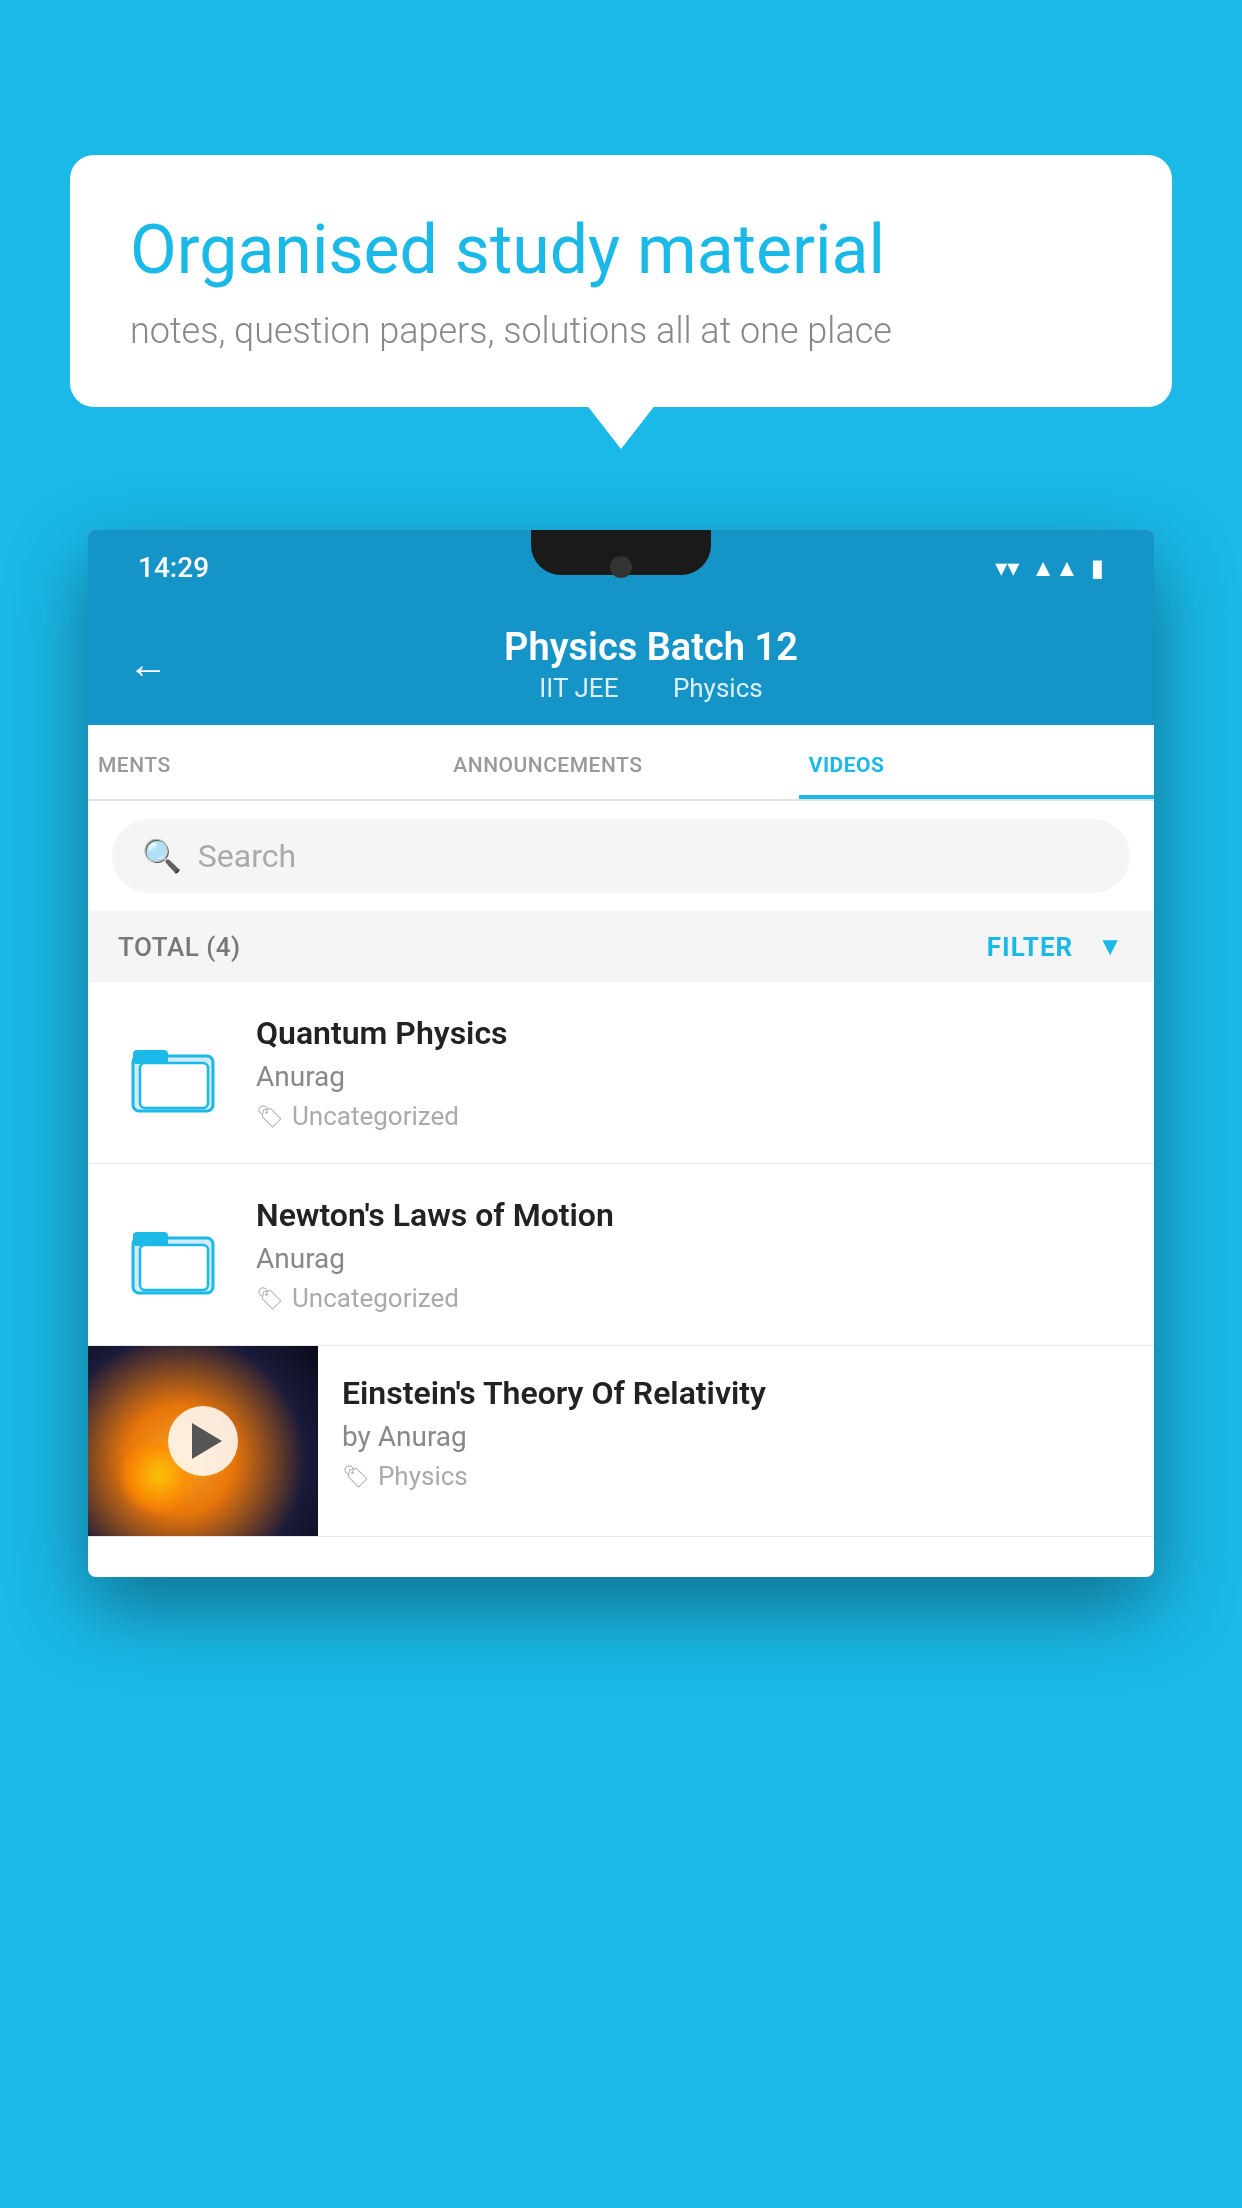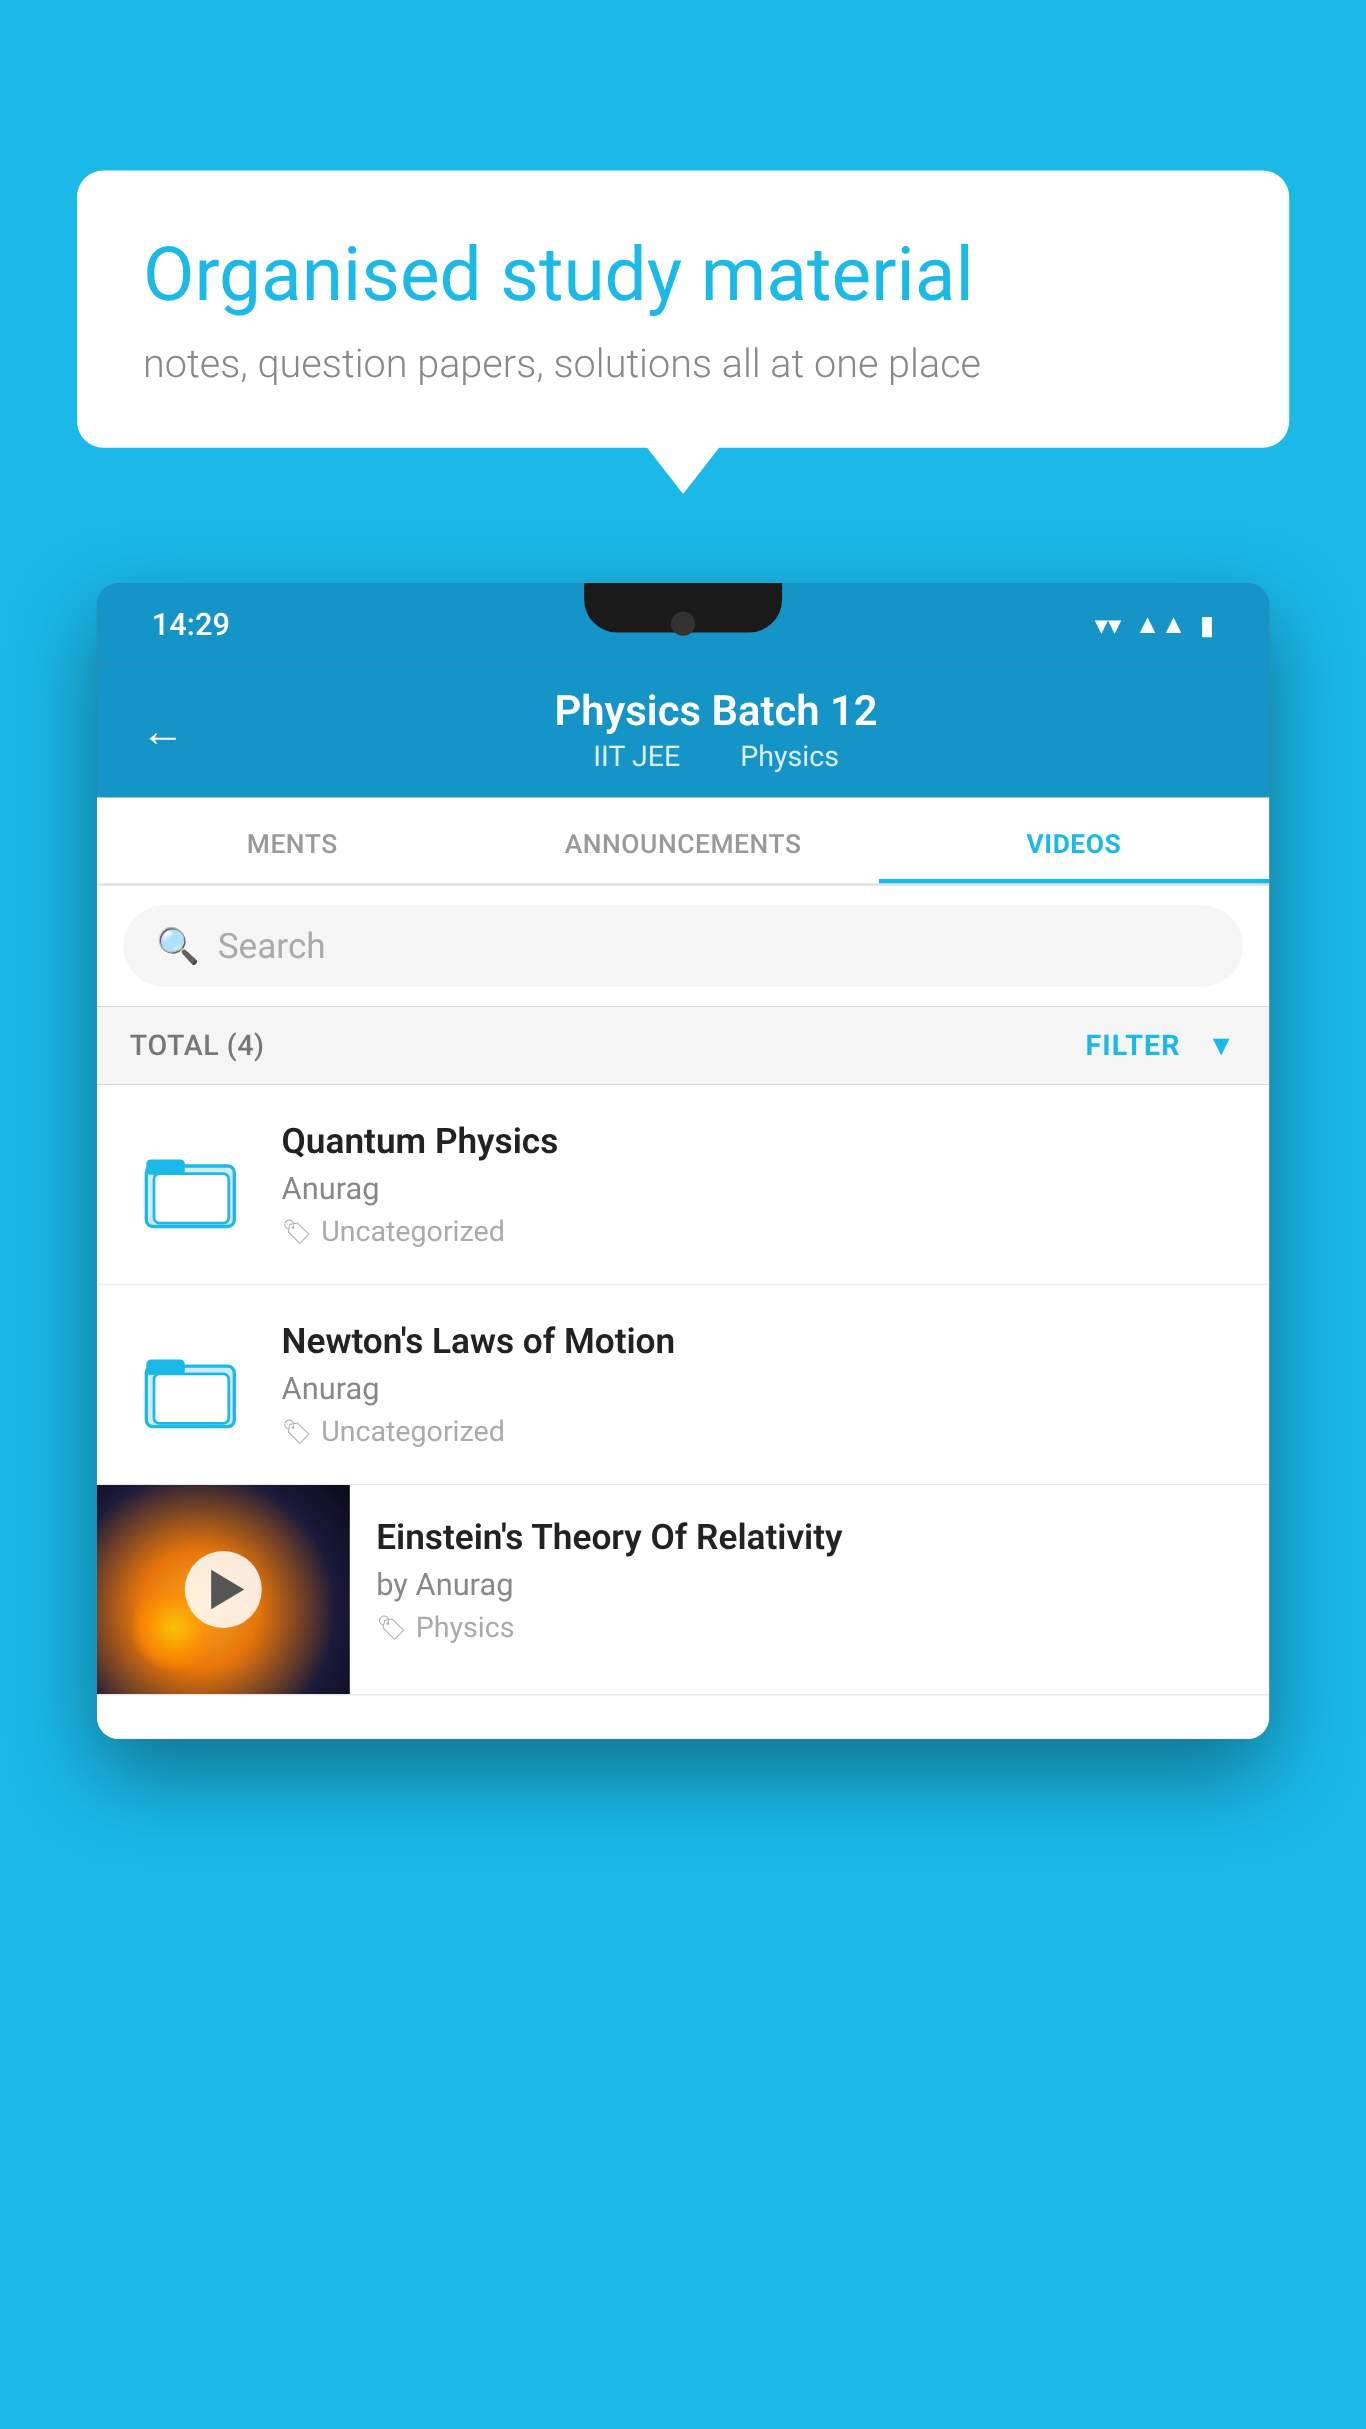--- a/index.html
+++ b/index.html
@@ -59,22 +59,22 @@
     .phone-container {
       position: absolute;
       top: 530px;
       left: 88px;
       right: 88px;
       bottom: 0;
     }
 
     .phone {
       width: 100%;
-      background: #737373;
-      border-radius: 20px;
+      background: #d946ef;
+      border-radius: 8px;
       overflow: hidden;
       position: relative;
       box-shadow: 0 30px 80px rgba(0,0,0,0.4);
     }
 
     
     .status-bar {
       background: #1595c7;
       height: 75px;
       display: flex;
@@ -151,23 +151,22 @@
 
     
     .tabs-bar {
       background: white;
       display: flex;
       border-bottom: 2px solid #e0e0e0;
     }
 
     .tab {
       flex: 1;
-      text-align: center;
       padding: 28px 10px 22px;
-      font-size: 24px;
+      font-size: 21px;
       font-weight: 500;
       color: #999;
       letter-spacing: 0.5px;
       cursor: pointer;
       position: relative;
     }
 
     .tab.active {
       color: #1ab9e8;
       font-weight: 700;

